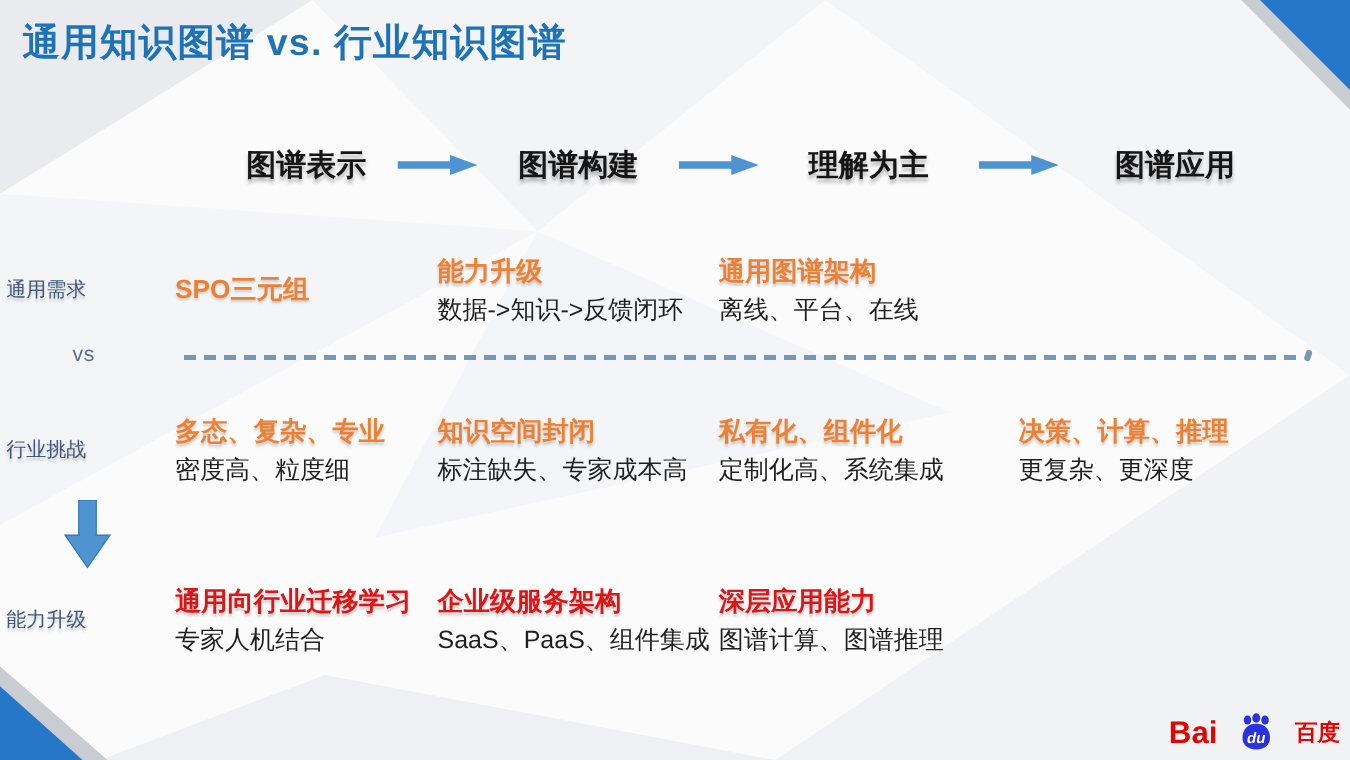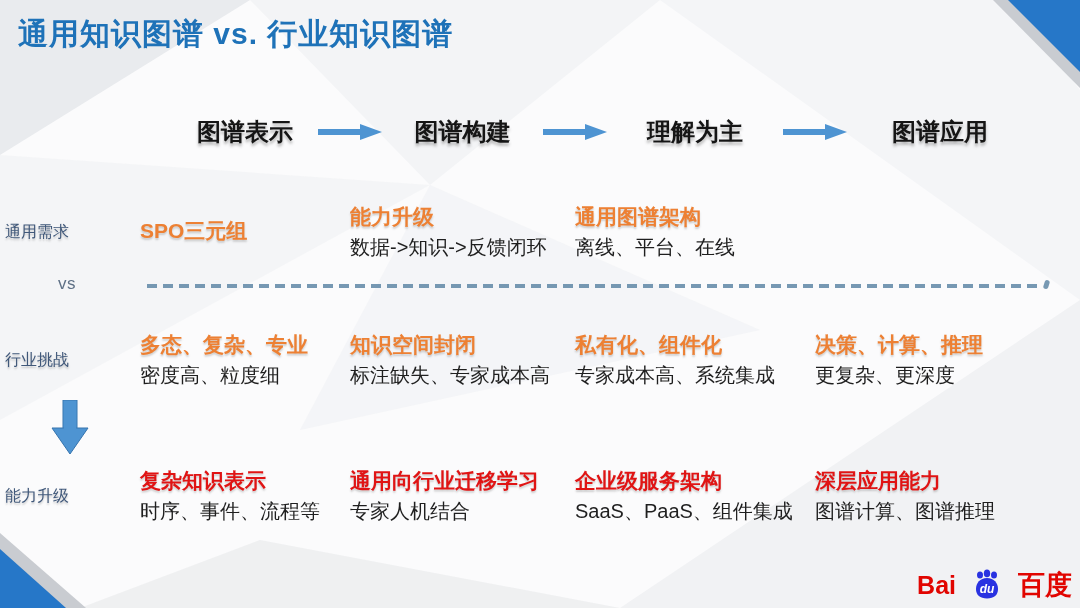--- a/index.html
+++ b/index.html
@@ -58,21 +58,21 @@
     position:absolute;left:1044px;top:280px;width:5px;height:9px;z-index:2;
     border-radius:3px;background:var(--dashed-blue);transform:rotate(18deg);opacity:.85;
   }
   .arrow-down{position:absolute;left:50px;top:400px;z-index:2;}
 
   .logo{
     position:absolute;right:8px;bottom:5px;z-index:2;
     display:flex;align-items:center;gap:16px;
   }
   .logo-bai{font-size:25px;font-weight:bold;color:var(--baidu-red);letter-spacing:0;}
-  .logo-cn{font-size:27px;font-weight:bold;color:var(--baidu-red);}
+  .logo-cn{font-size:18px;font-weight:bold;color:var(--baidu-red);}
   .paw{margin:0 -1px 2px -1px;}
   .paw-shape{fill:var(--baidu-blue);}
   .paw-du{fill:#ffffff;font-size:12px;font-weight:bold;font-style:italic;
     font-family:"Liberation Sans","DejaVu Sans",sans-serif;}
 </style>
 </head>
 <body>
 
 <div class="slide">
 
@@ -136,40 +136,36 @@
     <div class="cell accent-orange">
       <div class="heading">多态、复杂、专业</div>
       <div class="detail">密度高、粒度细</div>
     </div>
     <div class="cell accent-orange">
       <div class="heading">知识空间封闭</div>
       <div class="detail">标注缺失、专家成本高</div>
     </div>
     <div class="cell accent-orange">
       <div class="heading">私有化、组件化</div>
-      <div class="detail">专家成本高、系统集成</div>
+      <div class="detail">定制化高、系统集成</div>
     </div>
     <div class="cell accent-orange">
       <div class="heading">决策、计算、推理</div>
       <div class="detail">更复杂、更深度</div>
     </div>
   </div>
 
   <svg class="arrow-down" width="40" height="56" viewBox="0 0 40 56">
     <rect x="13" y="0" width="14" height="29" fill="var(--arrow-blue)" stroke="#3674AE" stroke-width="1"></rect>
     <polygon points="2,28 38,28 20,54" fill="var(--arrow-blue)" stroke="#3674AE" stroke-width="1"></polygon>
     <rect x="13.8" y="1" width="12.4" height="28" fill="var(--arrow-blue)"></rect>
   </svg>
 
   <div class="grid5" style="top:467px">
     <div class="row-label">能力升级</div>
-    <div class="cell accent-red">
-      <div class="heading">复杂知识表示</div>
-      <div class="detail">时序、事件、流程等</div>
-    </div>
     <div class="cell accent-red">
       <div class="heading">通用向行业迁移学习</div>
       <div class="detail">专家人机结合</div>
     </div>
     <div class="cell accent-red">
       <div class="heading">企业级服务架构</div>
       <div class="detail">SaaS、PaaS、组件集成</div>
     </div>
     <div class="cell accent-red">
       <div class="heading">深层应用能力</div>

